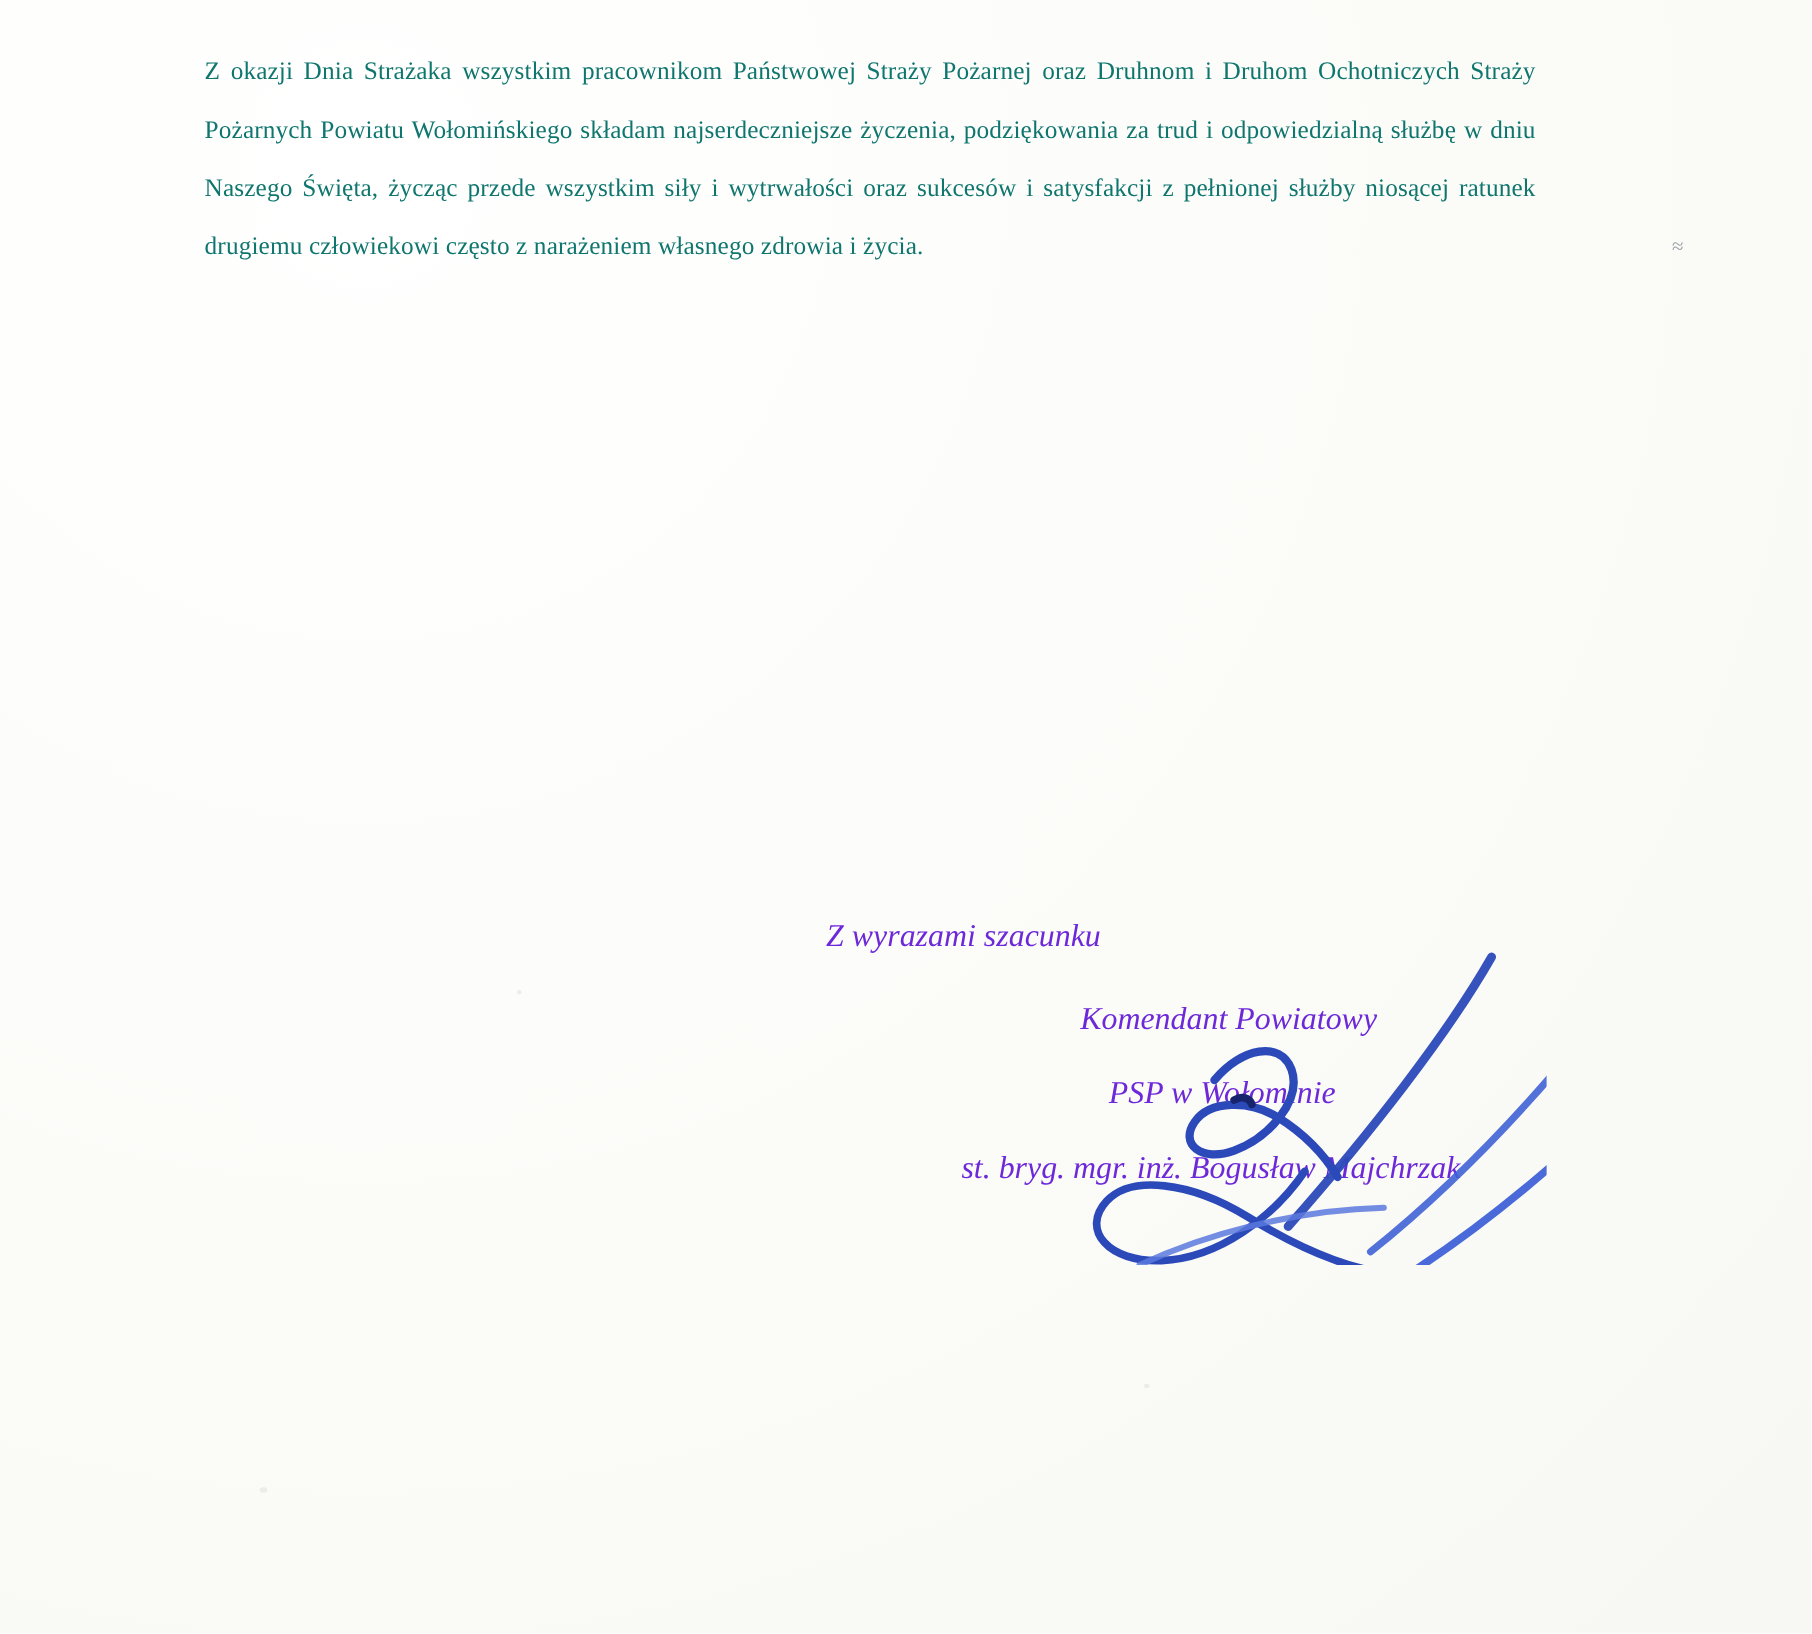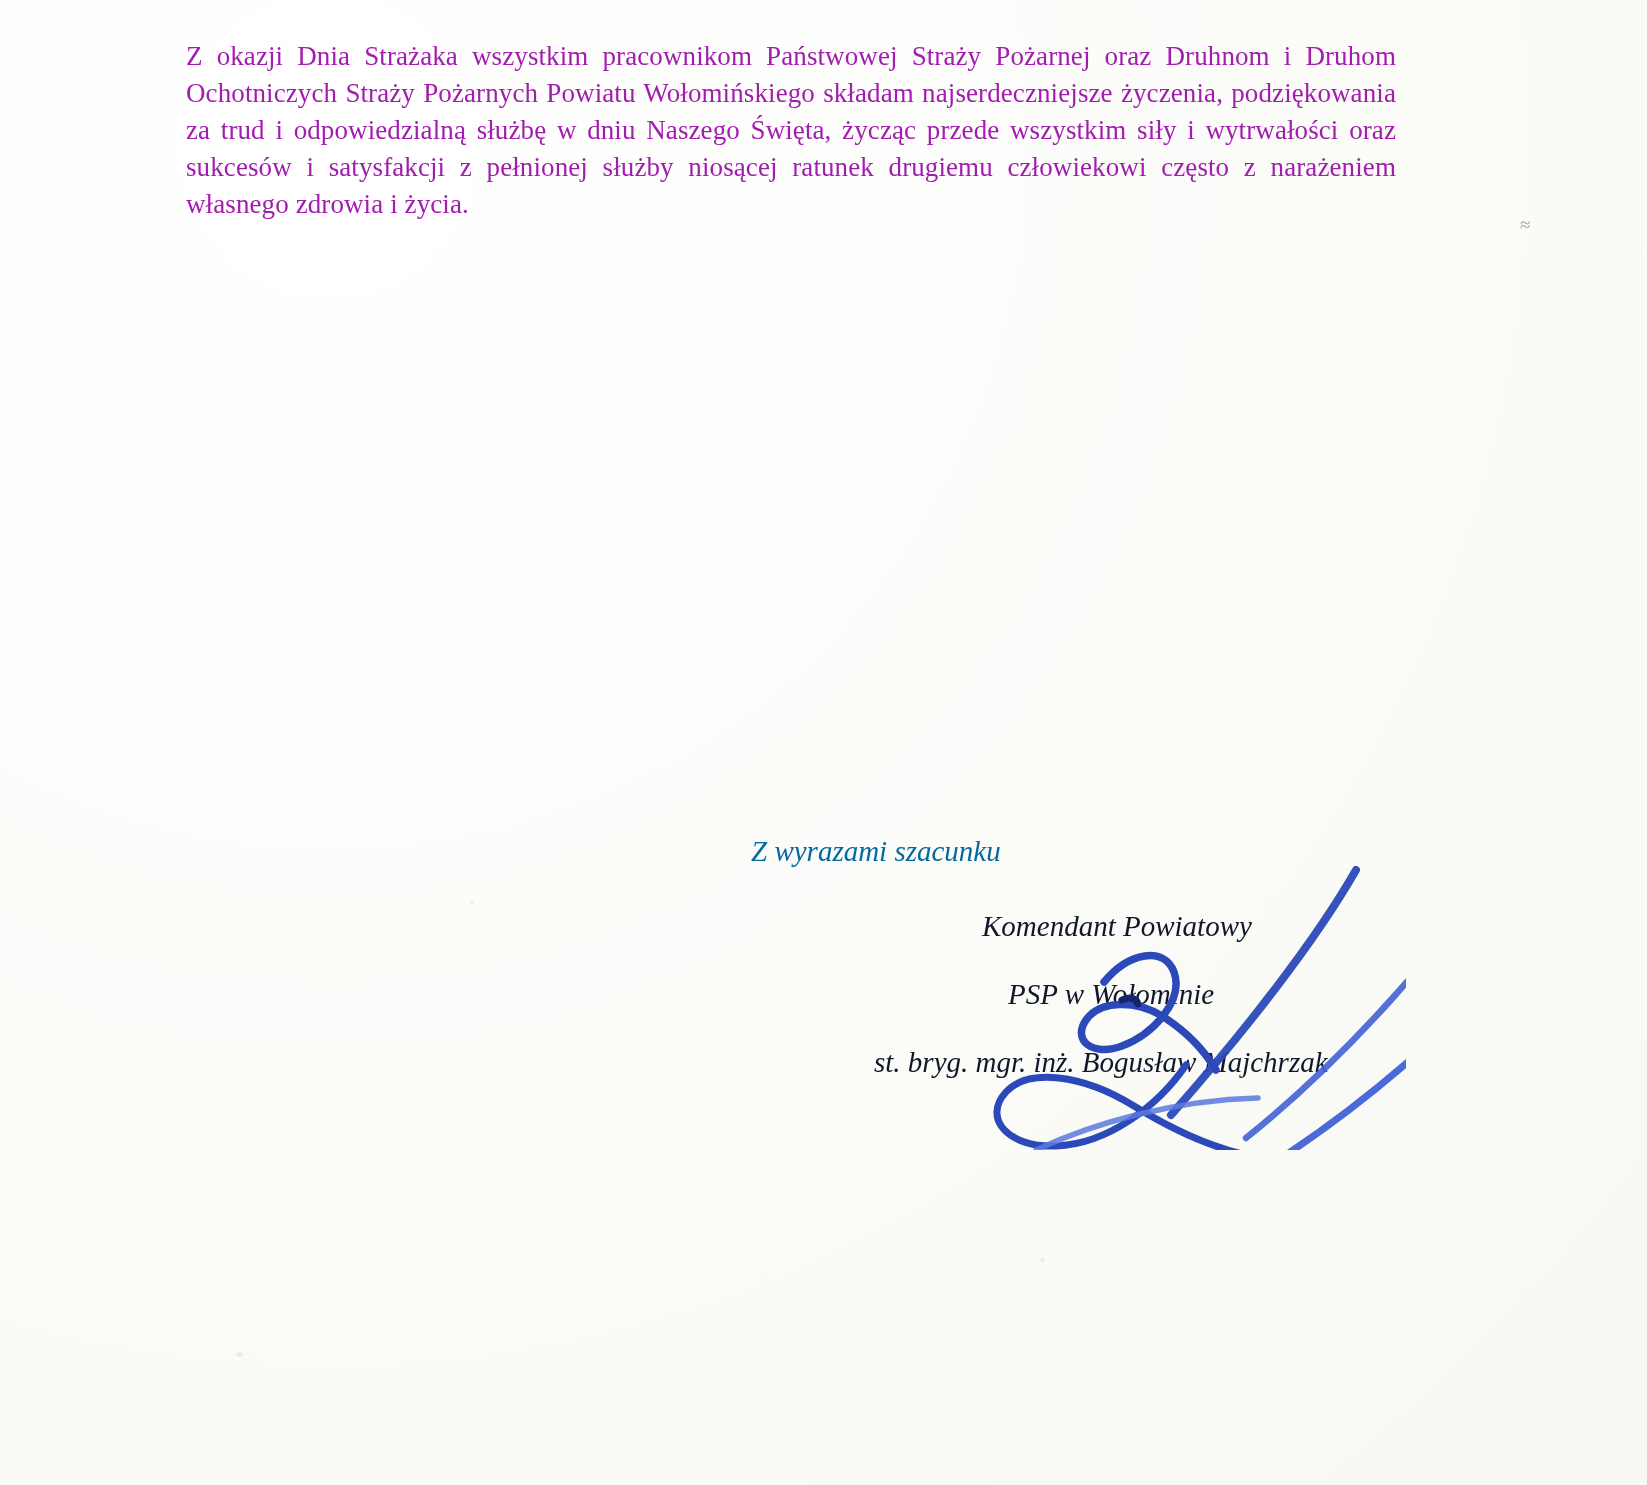--- a/index.html
+++ b/index.html
@@ -29,23 +29,23 @@
   .content {
     position: absolute;
     left: 186px;
     top: 38px;
     width: 1210px;
   }
   p.body-par {
     margin: 0 0 27px 0;
     text-align: justify;
     text-justify: inter-word;
-    font-size: 27px;
-    line-height: 37px;
-    color: #a21caf;
+    font-size: 23px;
+    line-height: 53px;
+    color: #0f766e;
     letter-spacing: 0.1px;
     -webkit-hyphens: none;
     hyphens: none;
   }
   p.body-par:last-of-type {
     margin-bottom: 0;
   }
   .motto {
     margin: 30px 0 0 0;
     font-style: italic;
@@ -60,28 +60,28 @@
     top: 800px;
     width: 1210px;
     height: 330px;
   }
   .regards {
     position: absolute;
     left: 565px;
     top: 35px;
     font-style: italic;
     font-size: 29px;
-    color: #0369a1;
+    color: #6d28d9;
     white-space: nowrap;
   }
   .sig-line {
     position: absolute;
     font-style: italic;
     font-size: 29px;
-    color: #0f172a;
+    color: #6d28d9;
     white-space: nowrap;
   }
   .sig-line-1 { left: 796px; top: 110px; }
   .sig-line-2 { left: 822px; top: 178px; }
   .sig-line-3 { left: 688px; top: 246px; }
 
   .signature {
     position: absolute;
     left: 700px;
     top: 60px;

